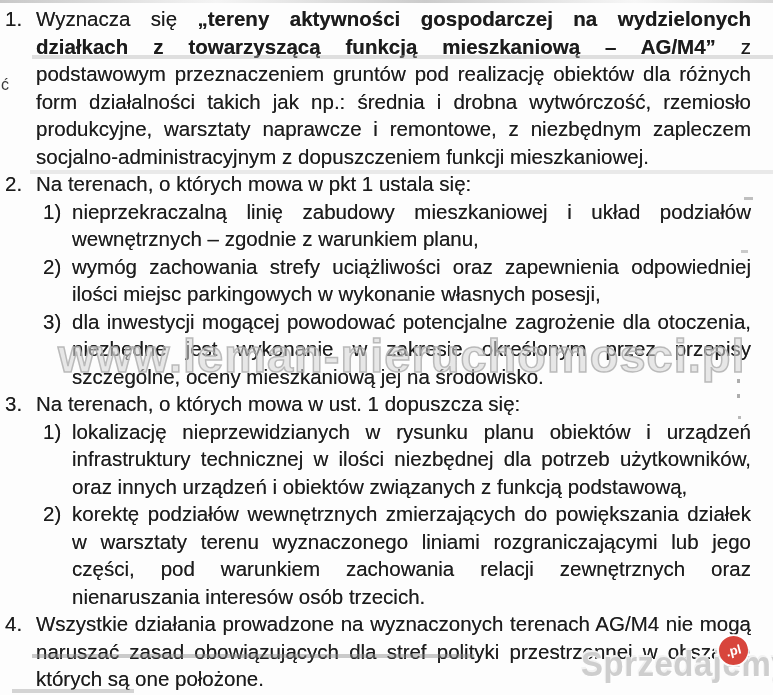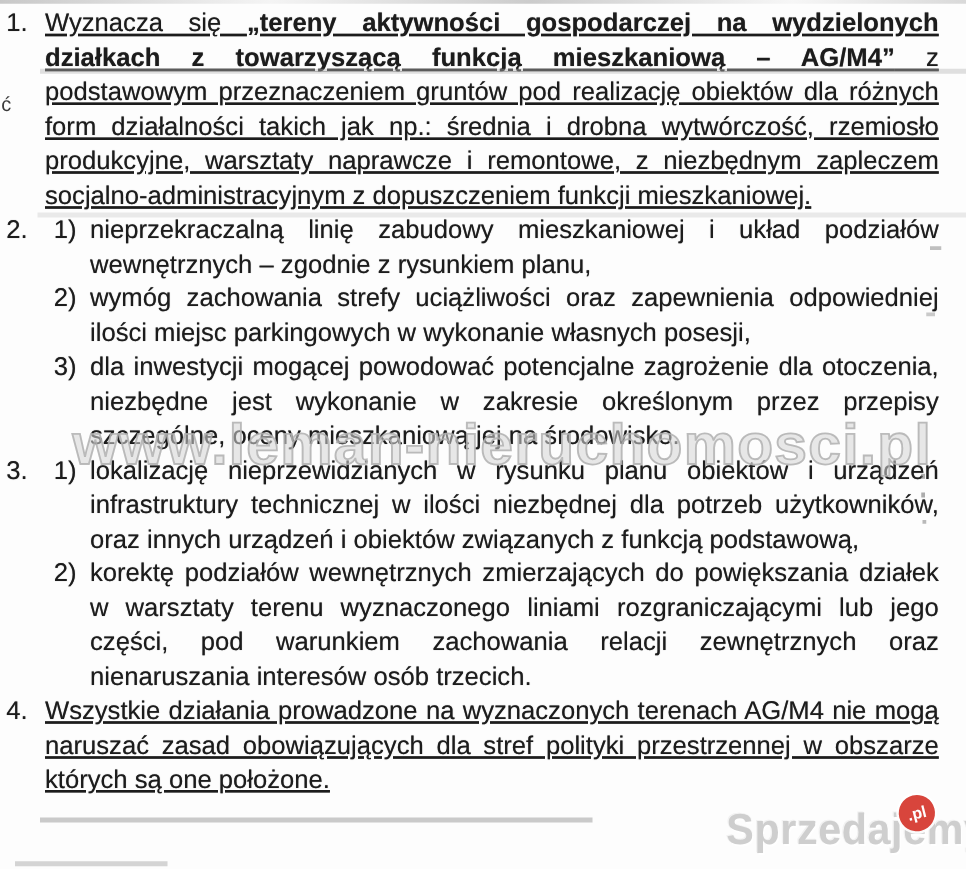--- a/index.html
+++ b/index.html
@@ -19,21 +19,21 @@
     position: absolute;
     top: 5px; left: 5px; right: 22px;
     color: #1c1c1c;
     font-size: 20.5px;
     line-height: 27.5px;
     text-shadow: 0 0 0.6px rgba(25,25,25,0.65);
   }
   .item { display: flex; }
   .item-num { flex: 0 0 31px; white-space: nowrap; }
   .item-body { flex: 1; min-width: 0; }
-  .item-text { text-align: justify; text-decoration: underline; }
+  .item-text { text-align: justify; }
   .b { font-weight: bold; }
   .sub { display: flex; margin-left: 7px; }
   .sub-num { flex: 0 0 29px; white-space: nowrap; }
   .sub-text { flex: 1; text-align: justify; }
   
   .margin-frag {
     position: absolute; left: 1px; top: 76px;
     font-size: 16px; color: #3a3a3a;
   }
   
@@ -102,37 +102,39 @@
   <div class="doc">
       <div class="item">
         <div class="item-num">1.</div>
         <div class="item-body">
           <div class="item-text"><span>Wyznacza się </span><span class="b">„tereny aktywności gospodarczej na wydzielonych działkach z towarzyszącą funkcją mieszkaniową – AG/M4”</span><span> z podstawowym przeznaczeniem gruntów pod realizację obiektów dla różnych form działalności takich jak np.: średnia i drobna wytwórczość, rzemiosło produkcyjne, warsztaty naprawcze i remontowe, z niezbędnym zapleczem socjalno-administracyjnym z dopuszczeniem funkcji mieszkaniowej.</span></div>
         </div>
       </div>
       <div class="item">
         <div class="item-num">2.</div>
         <div class="item-body">
+          <div class="item-text"><span>Na terenach, o których mowa w pkt 1 ustala się:</span></div>
           <div class="sub">
             <div class="sub-num">1)</div>
-            <div class="sub-text">nieprzekraczalną linię zabudowy mieszkaniowej i układ podziałów wewnętrznych – zgodnie z rysunkiem planu,</div>
+            <div class="sub-text">nieprzekraczalną linię zabudowy mieszkaniowej i układ podziałów wewnętrznych – zgodnie z warunkiem planu,</div>
           </div>
           <div class="sub">
             <div class="sub-num">2)</div>
             <div class="sub-text">wymóg zachowania strefy uciążliwości oraz zapewnienia odpowiedniej ilości miejsc parkingowych w wykonanie własnych posesji,</div>
           </div>
           <div class="sub">
             <div class="sub-num">3)</div>
             <div class="sub-text">dla inwestycji mogącej powodować potencjalne zagrożenie dla otoczenia, niezbędne jest wykonanie w zakresie określonym przez przepisy szczególne, oceny mieszkaniową jej na środowisko.</div>
           </div>
         </div>
       </div>
       <div class="item">
         <div class="item-num">3.</div>
         <div class="item-body">
+          <div class="item-text"><span>Na terenach, o których mowa w ust. 1 dopuszcza się:</span></div>
           <div class="sub">
             <div class="sub-num">1)</div>
             <div class="sub-text">lokalizację nieprzewidzianych w rysunku planu obiektów i urządzeń infrastruktury technicznej w ilości niezbędnej dla potrzeb użytkowników, oraz innych urządzeń i obiektów związanych z funkcją podstawową,</div>
           </div>
           <div class="sub">
             <div class="sub-num">2)</div>
             <div class="sub-text">korektę podziałów wewnętrznych zmierzających do powiększania działek w warsztaty terenu wyznaczonego liniami rozgraniczającymi lub jego części, pod warunkiem zachowania relacji zewnętrznych oraz nienaruszania interesów osób trzecich.</div>
           </div>
         </div>
       </div>

